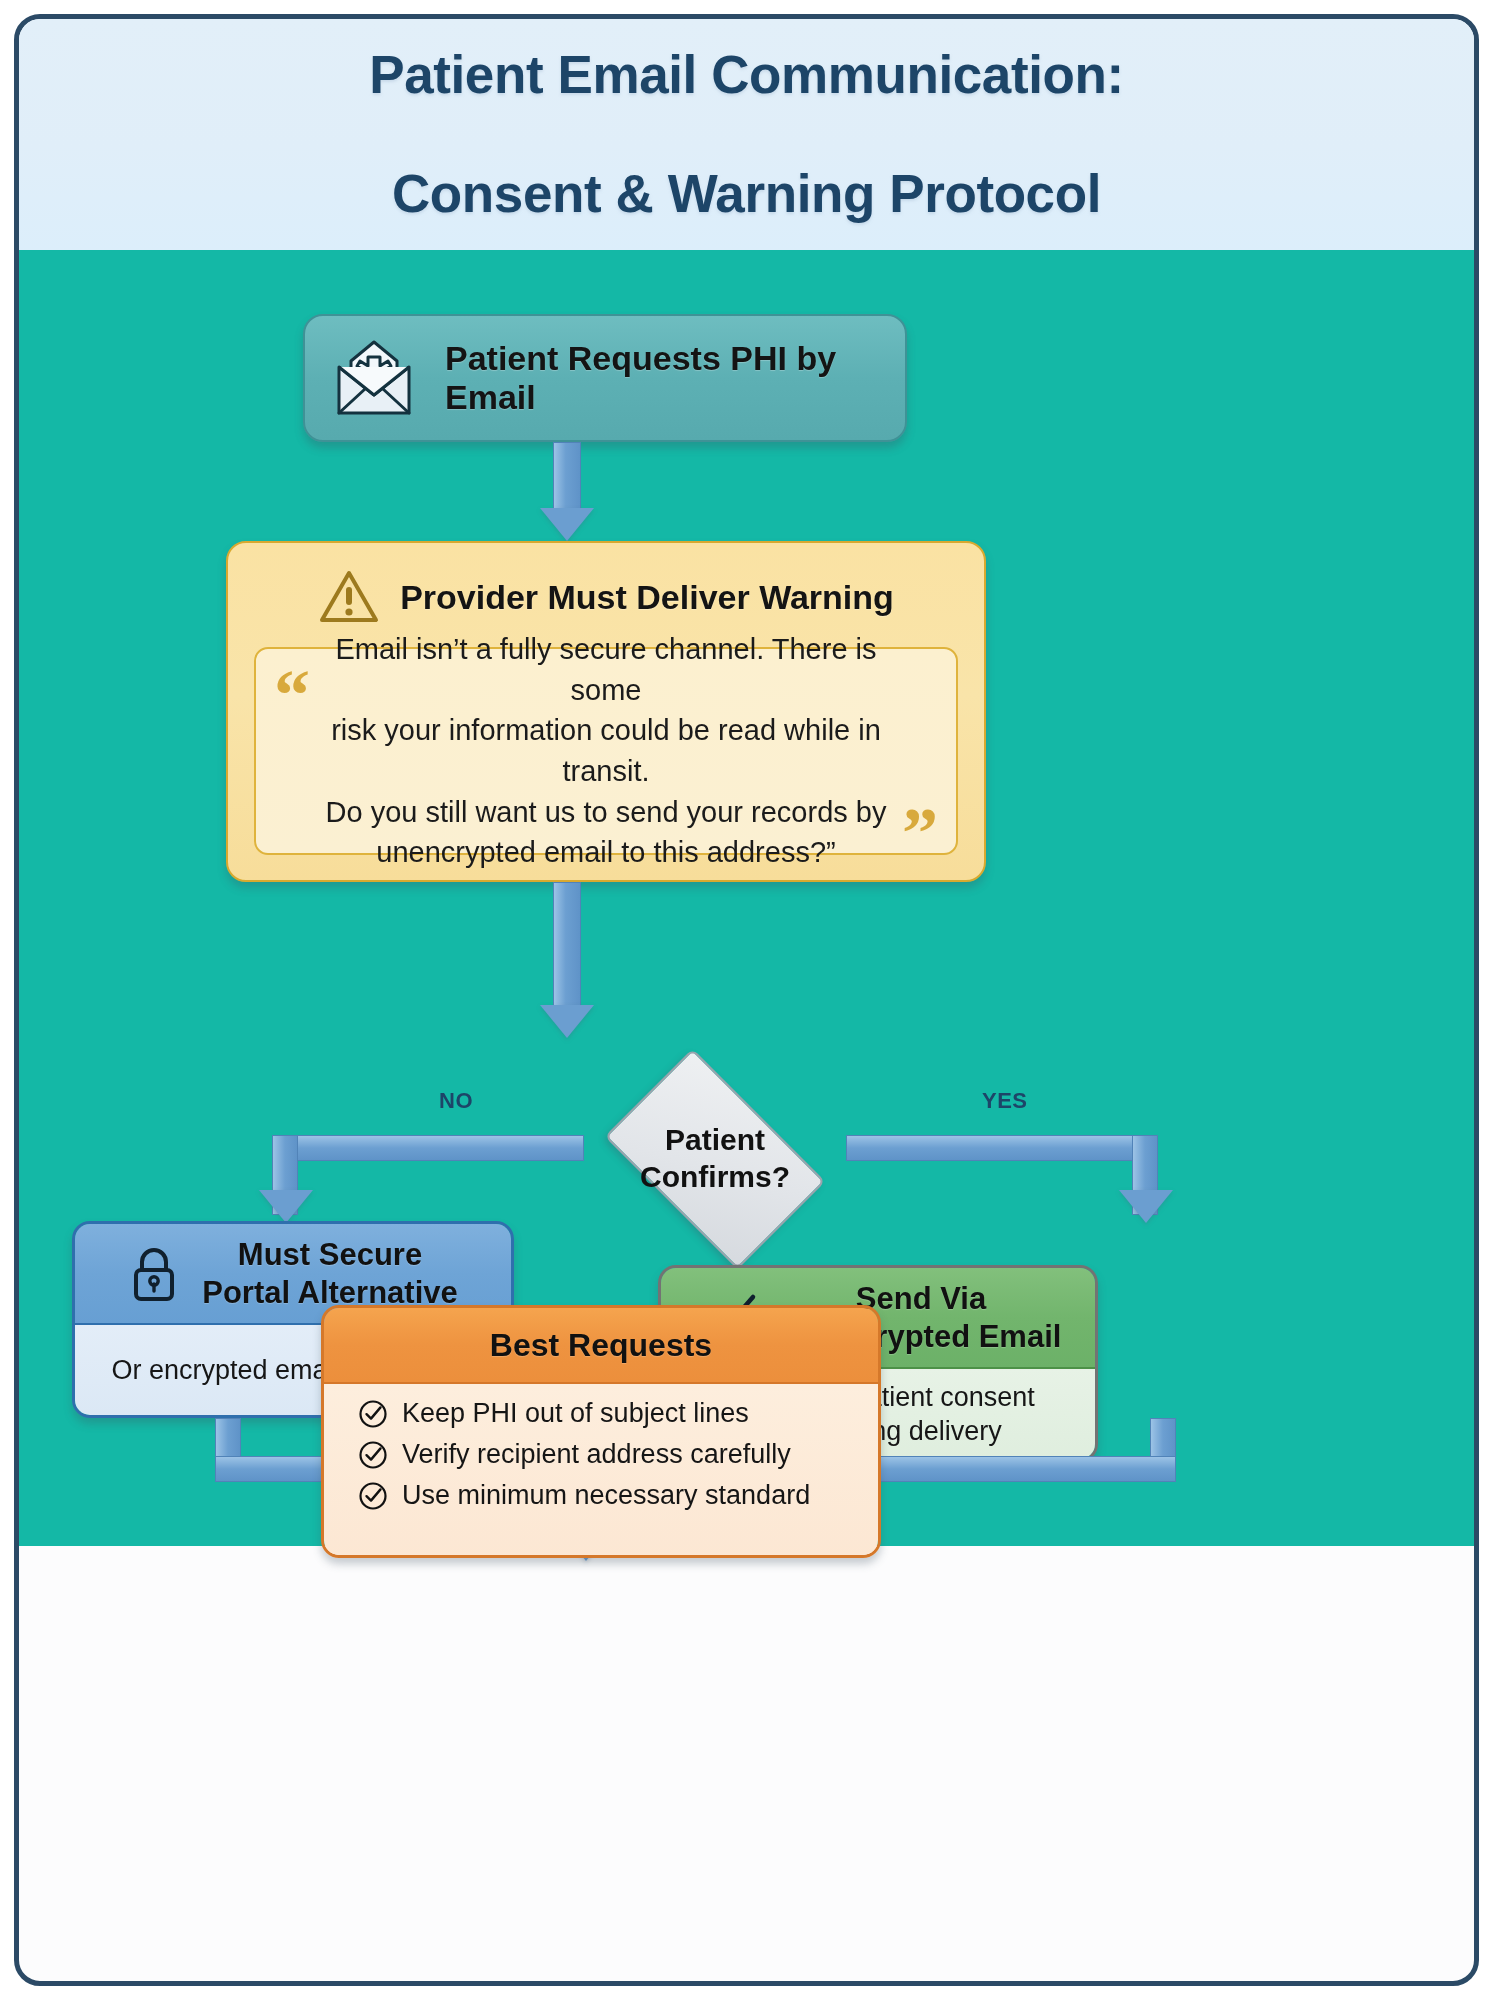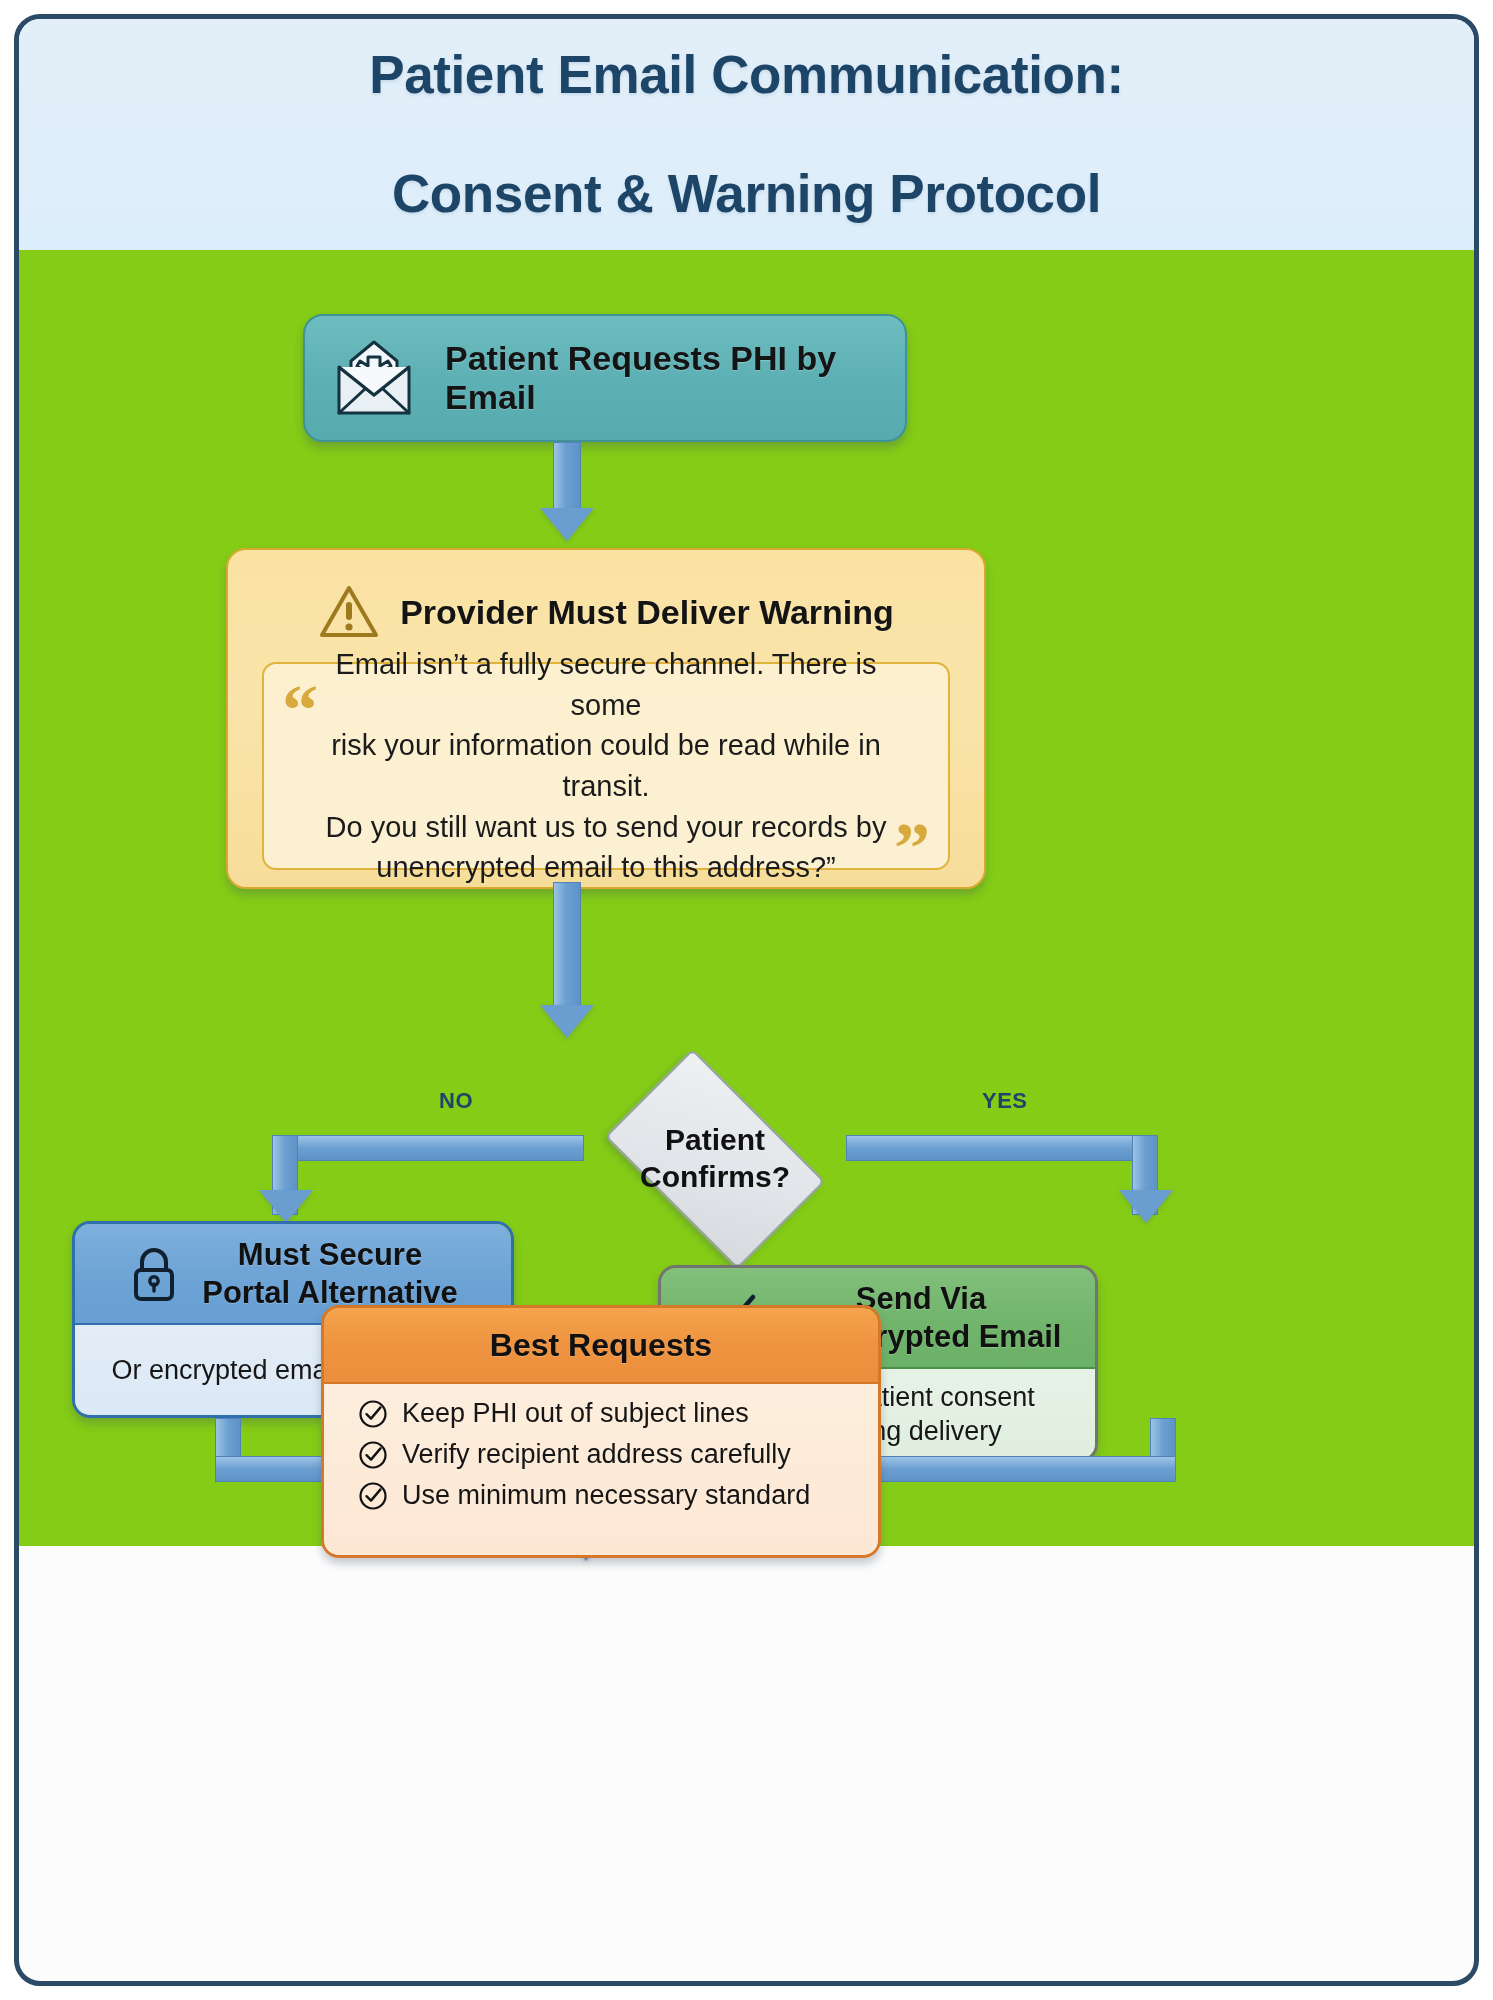--- a/index.html
+++ b/index.html
@@ -50,21 +50,21 @@
     text-shadow: 0 2px 3px rgba(180,200,220,0.55);
   }
 
   
   #canvas {
     position: absolute;
     left: 0;
     top: 231px;
     width: 1465px;
     height: 1296px;
-    background: #84cc16;
+    background: #14b8a6;
   }
 
   .node { position: absolute; }
 
   
   #n-start {
     left: 284px; top: 64px;
     width: 604px; height: 128px;
     border-radius: 20px;
     background: linear-gradient(180deg, #6ebdc0 0%, #5db0b4 50%, #57aaae 100%);
@@ -74,27 +74,27 @@
     padding-left: 26px;
   }
   #n-start .lbl {
     font-size: 34px; font-weight: bold; color: #141414;
     margin-left: 28px;
     text-shadow: 0 1px 1px rgba(255,255,255,0.25);
   }
 
   
   #n-warn {
-    left: 207px; top: 298px;
+    left: 207px; top: 291px;
     width: 760px; height: 341px;
     border-radius: 20px;
     background: linear-gradient(180deg, #fae2a3 0%, #f9e4a9 45%, #f7dd9a 100%);
     border: 2px solid #d9a92f;
     box-shadow: 0 6px 9px rgba(60,80,95,0.28);
-    padding: 12px;
+    padding: 4px;
   }
   #n-warn .whead {
     height: 100px;
     display: flex; align-items: center; justify-content: center;
   }
   #n-warn .whead .lbl {
     font-size: 34px; font-weight: bold; color: #141414;
     margin-left: 20px;
     text-shadow: 0 1px 1px rgba(255,255,255,0.3);
   }

